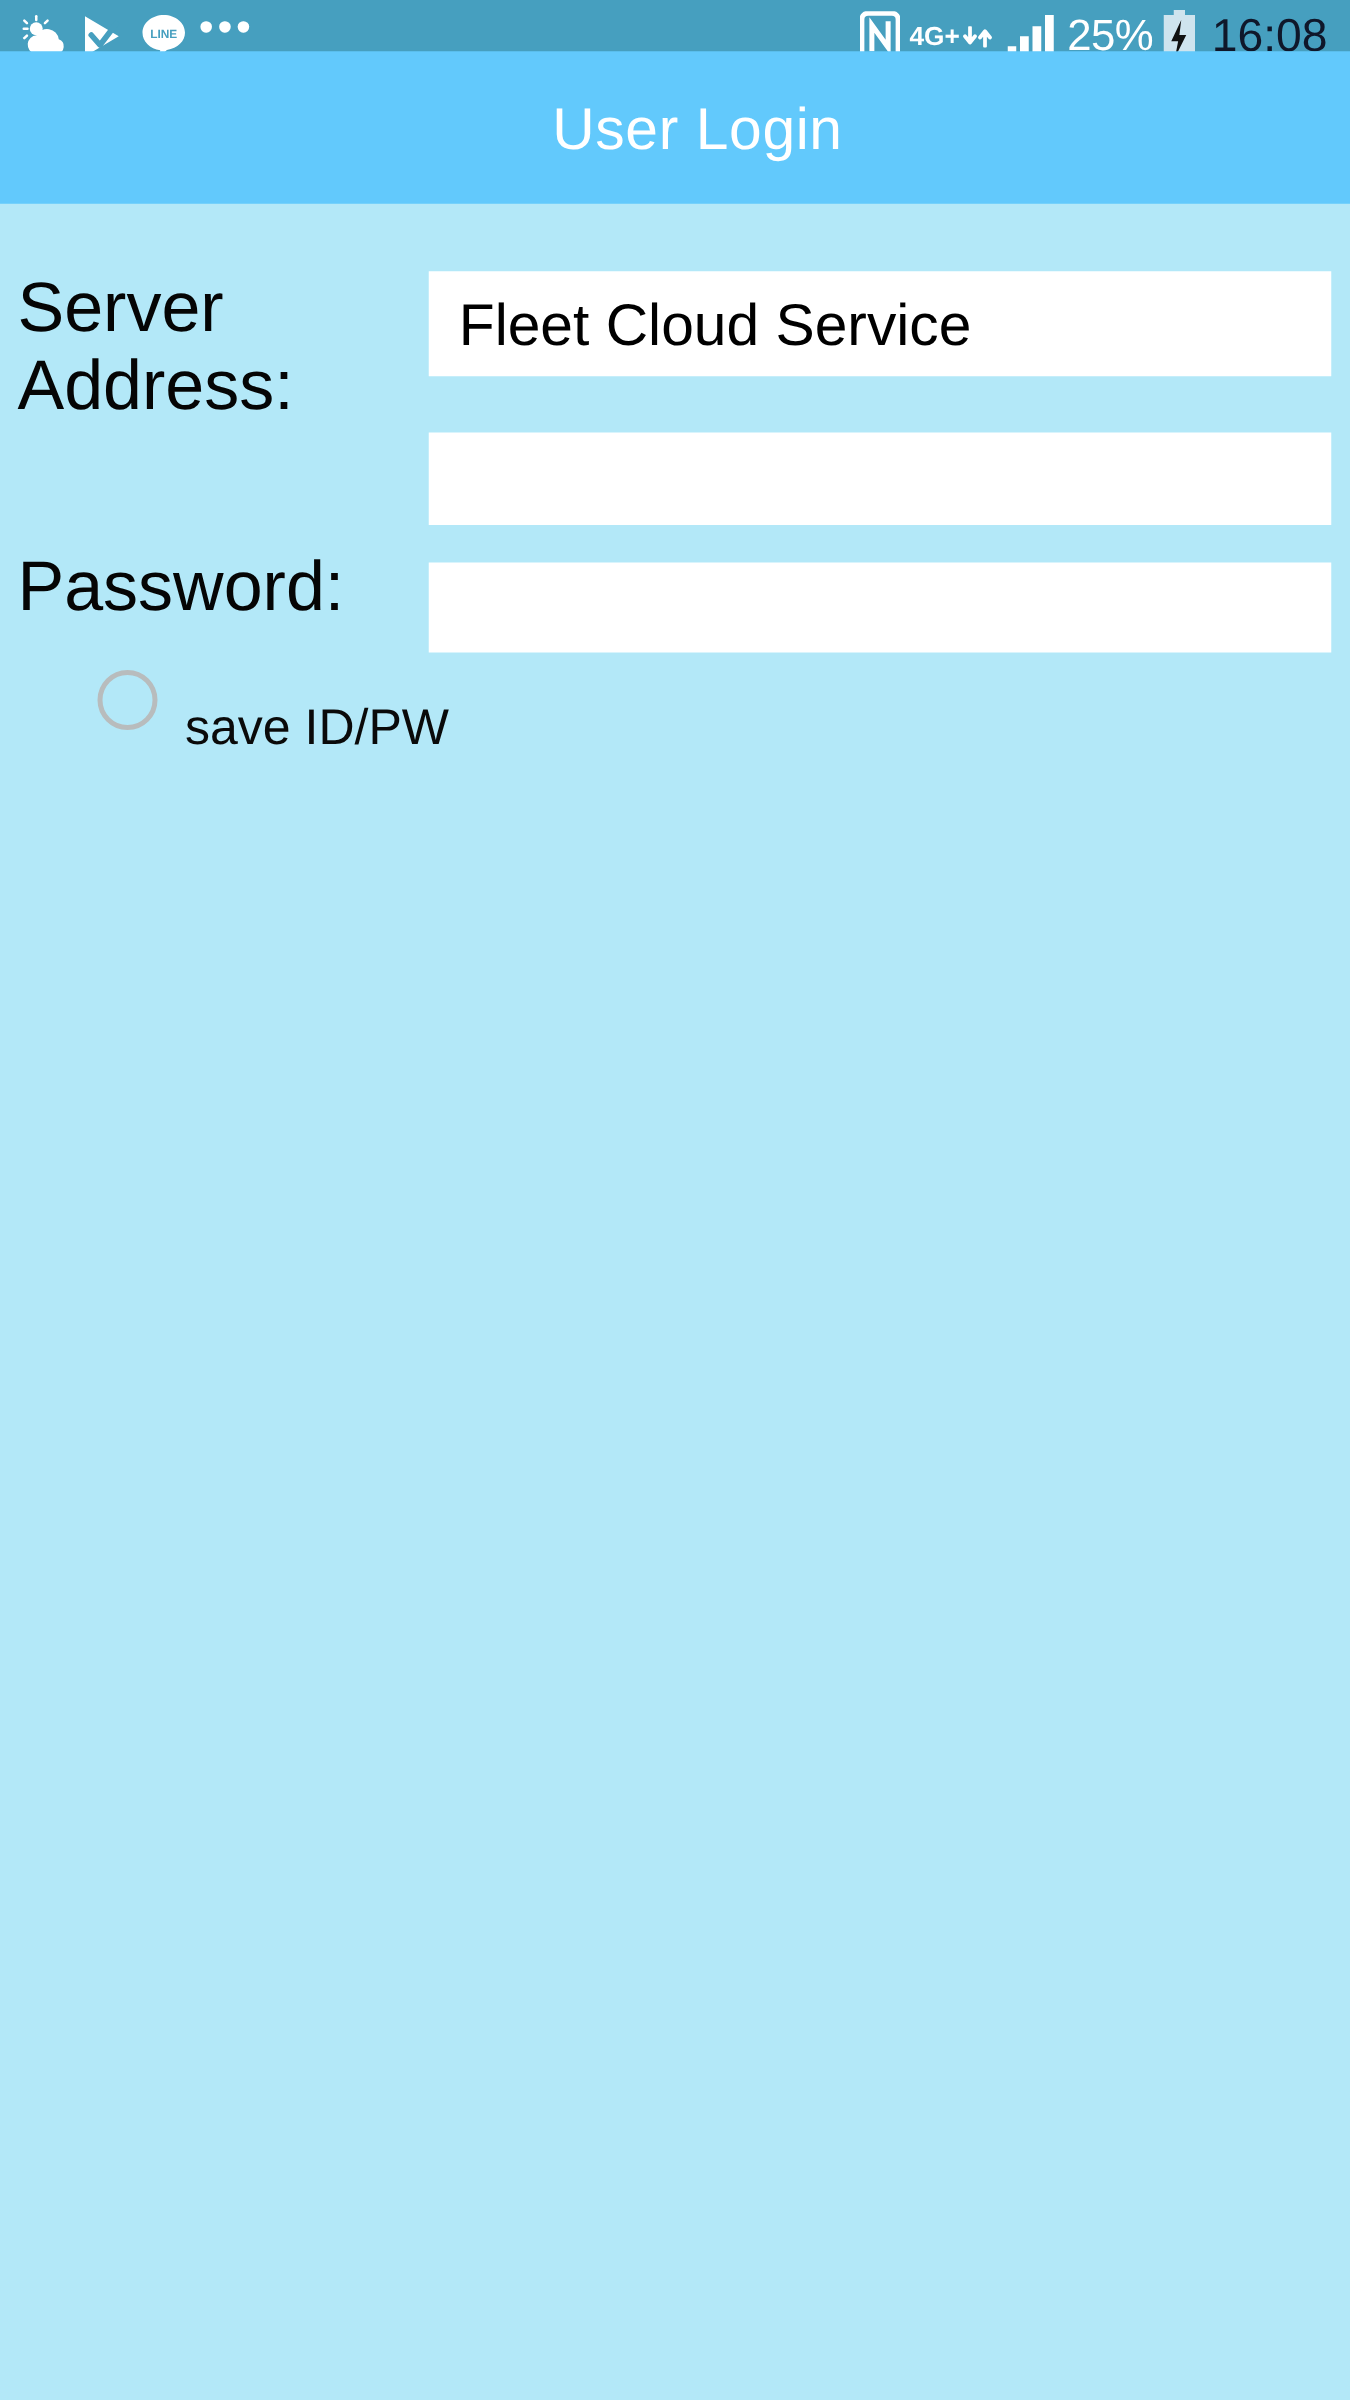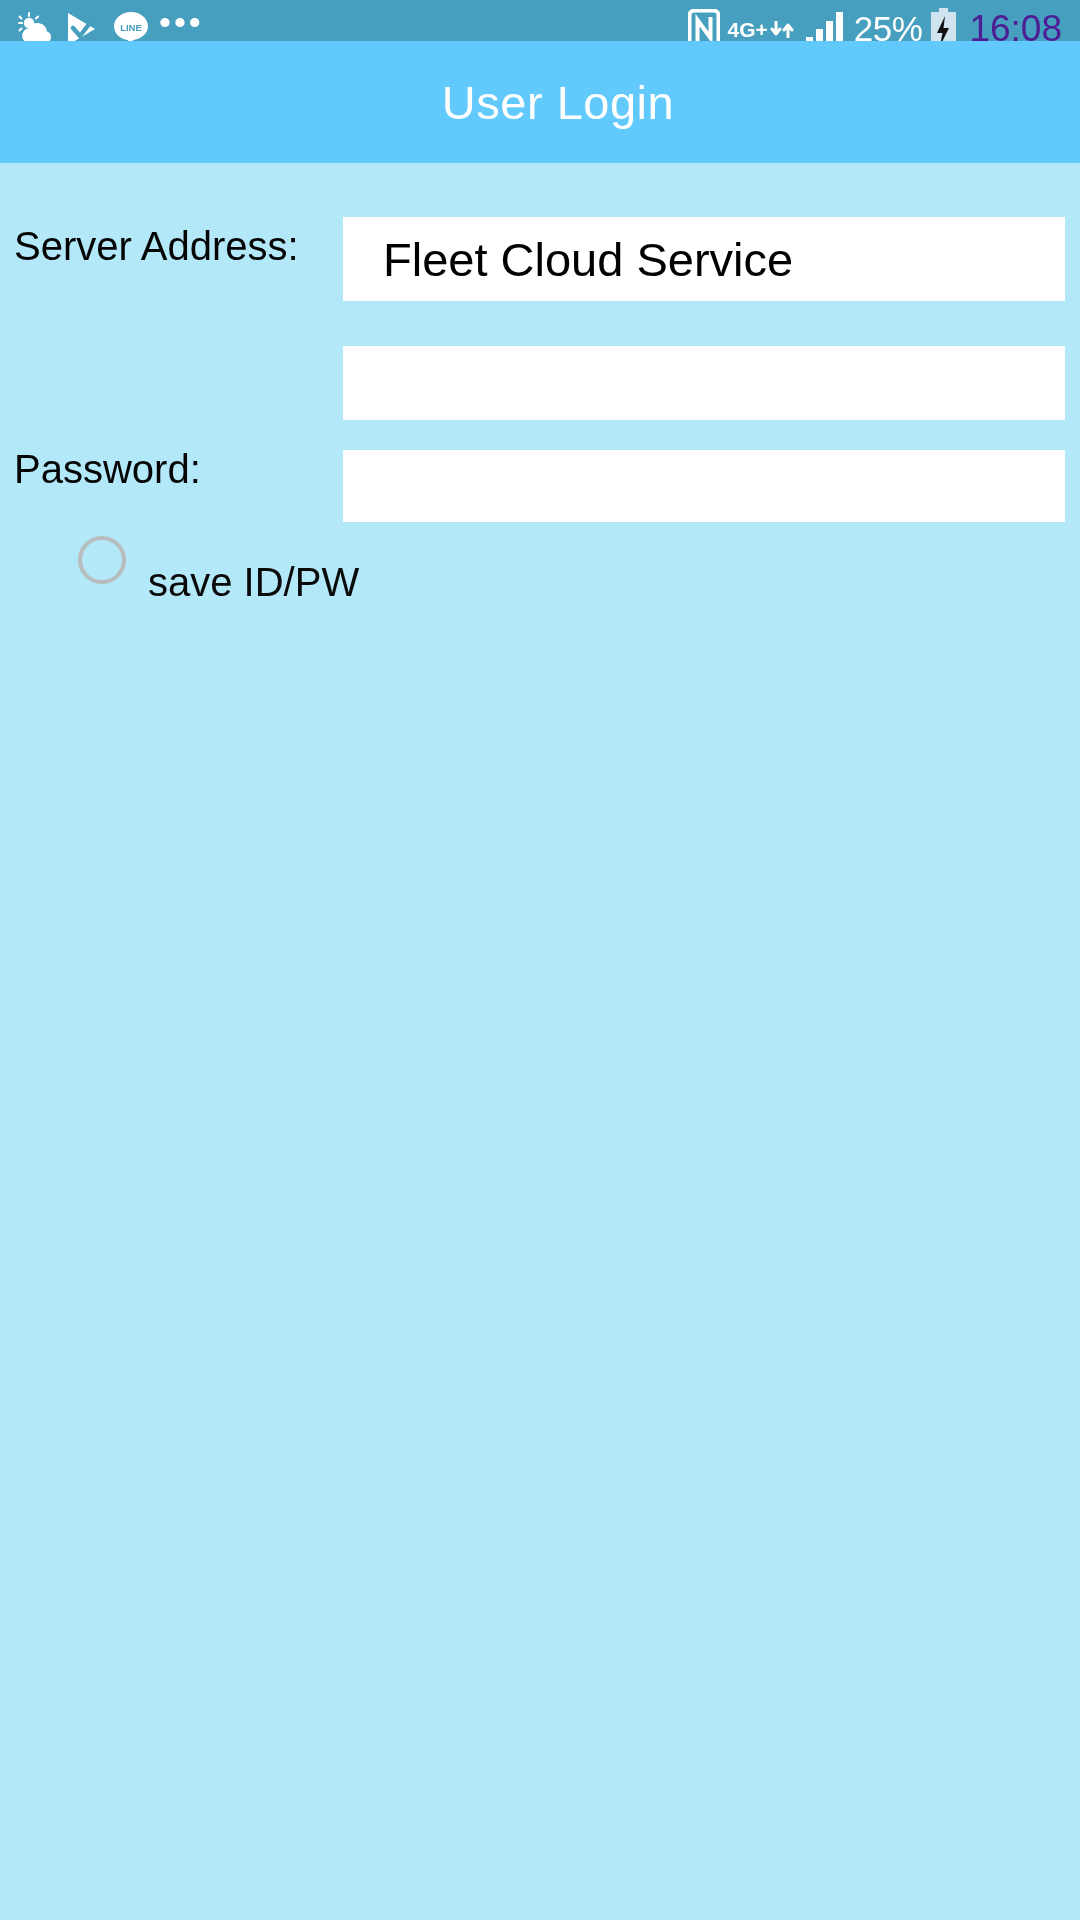--- a/index.html
+++ b/index.html
@@ -68,21 +68,21 @@
     line-height: 1;
   }
   .battery-text {
     color: #ffffff;
     font-size: 35px;
     font-weight: normal;
     letter-spacing: -0.5px;
     font-family: "Liberation Sans", sans-serif;
   }
   .clock-text {
-    color: #4c1d95;
+    color: #0f172a;
     font-size: 37px;
     letter-spacing: 0px;
     font-family: "Liberation Sans", sans-serif;
     margin-left: 4px;
     text-decoration: underline;
   }
 
   
   .app-bar {
     position: absolute;
@@ -128,39 +128,39 @@
     top: 180px;
     left: 0;
     width: 1080px;
     height: 1740px;
     background: #b3e8f8;
   }
 
   .field-label {
     position: absolute;
     color: #050505;
-    font-size: 40px;
+    font-size: 56px;
     font-family: "Liberation Sans", sans-serif;
     line-height: 62px;
     left: 14px;
     width: 320px;
   }
 
   .text-input {
     position: absolute;
     left: 343px;
     width: 722px;
     background: #ffffff;
     border: none;
     outline: none;
     box-sizing: border-box;
     font-family: "Liberation Sans", sans-serif;
     font-size: 47px;
     color: #000000;
-    padding: 0 40px;
+    padding: 0 24px;
     margin: 0;
     border-radius: 0;
   }
 
   #label-server   { top: 35px; }
   #input-server   { top: 37px;  height: 84px; }
   #label-account  { top: 175px; }
   #input-account  { top: 166px; height: 74px; }
   #label-password { top: 258px; }
   #input-password { top: 270px; height: 72px; }

